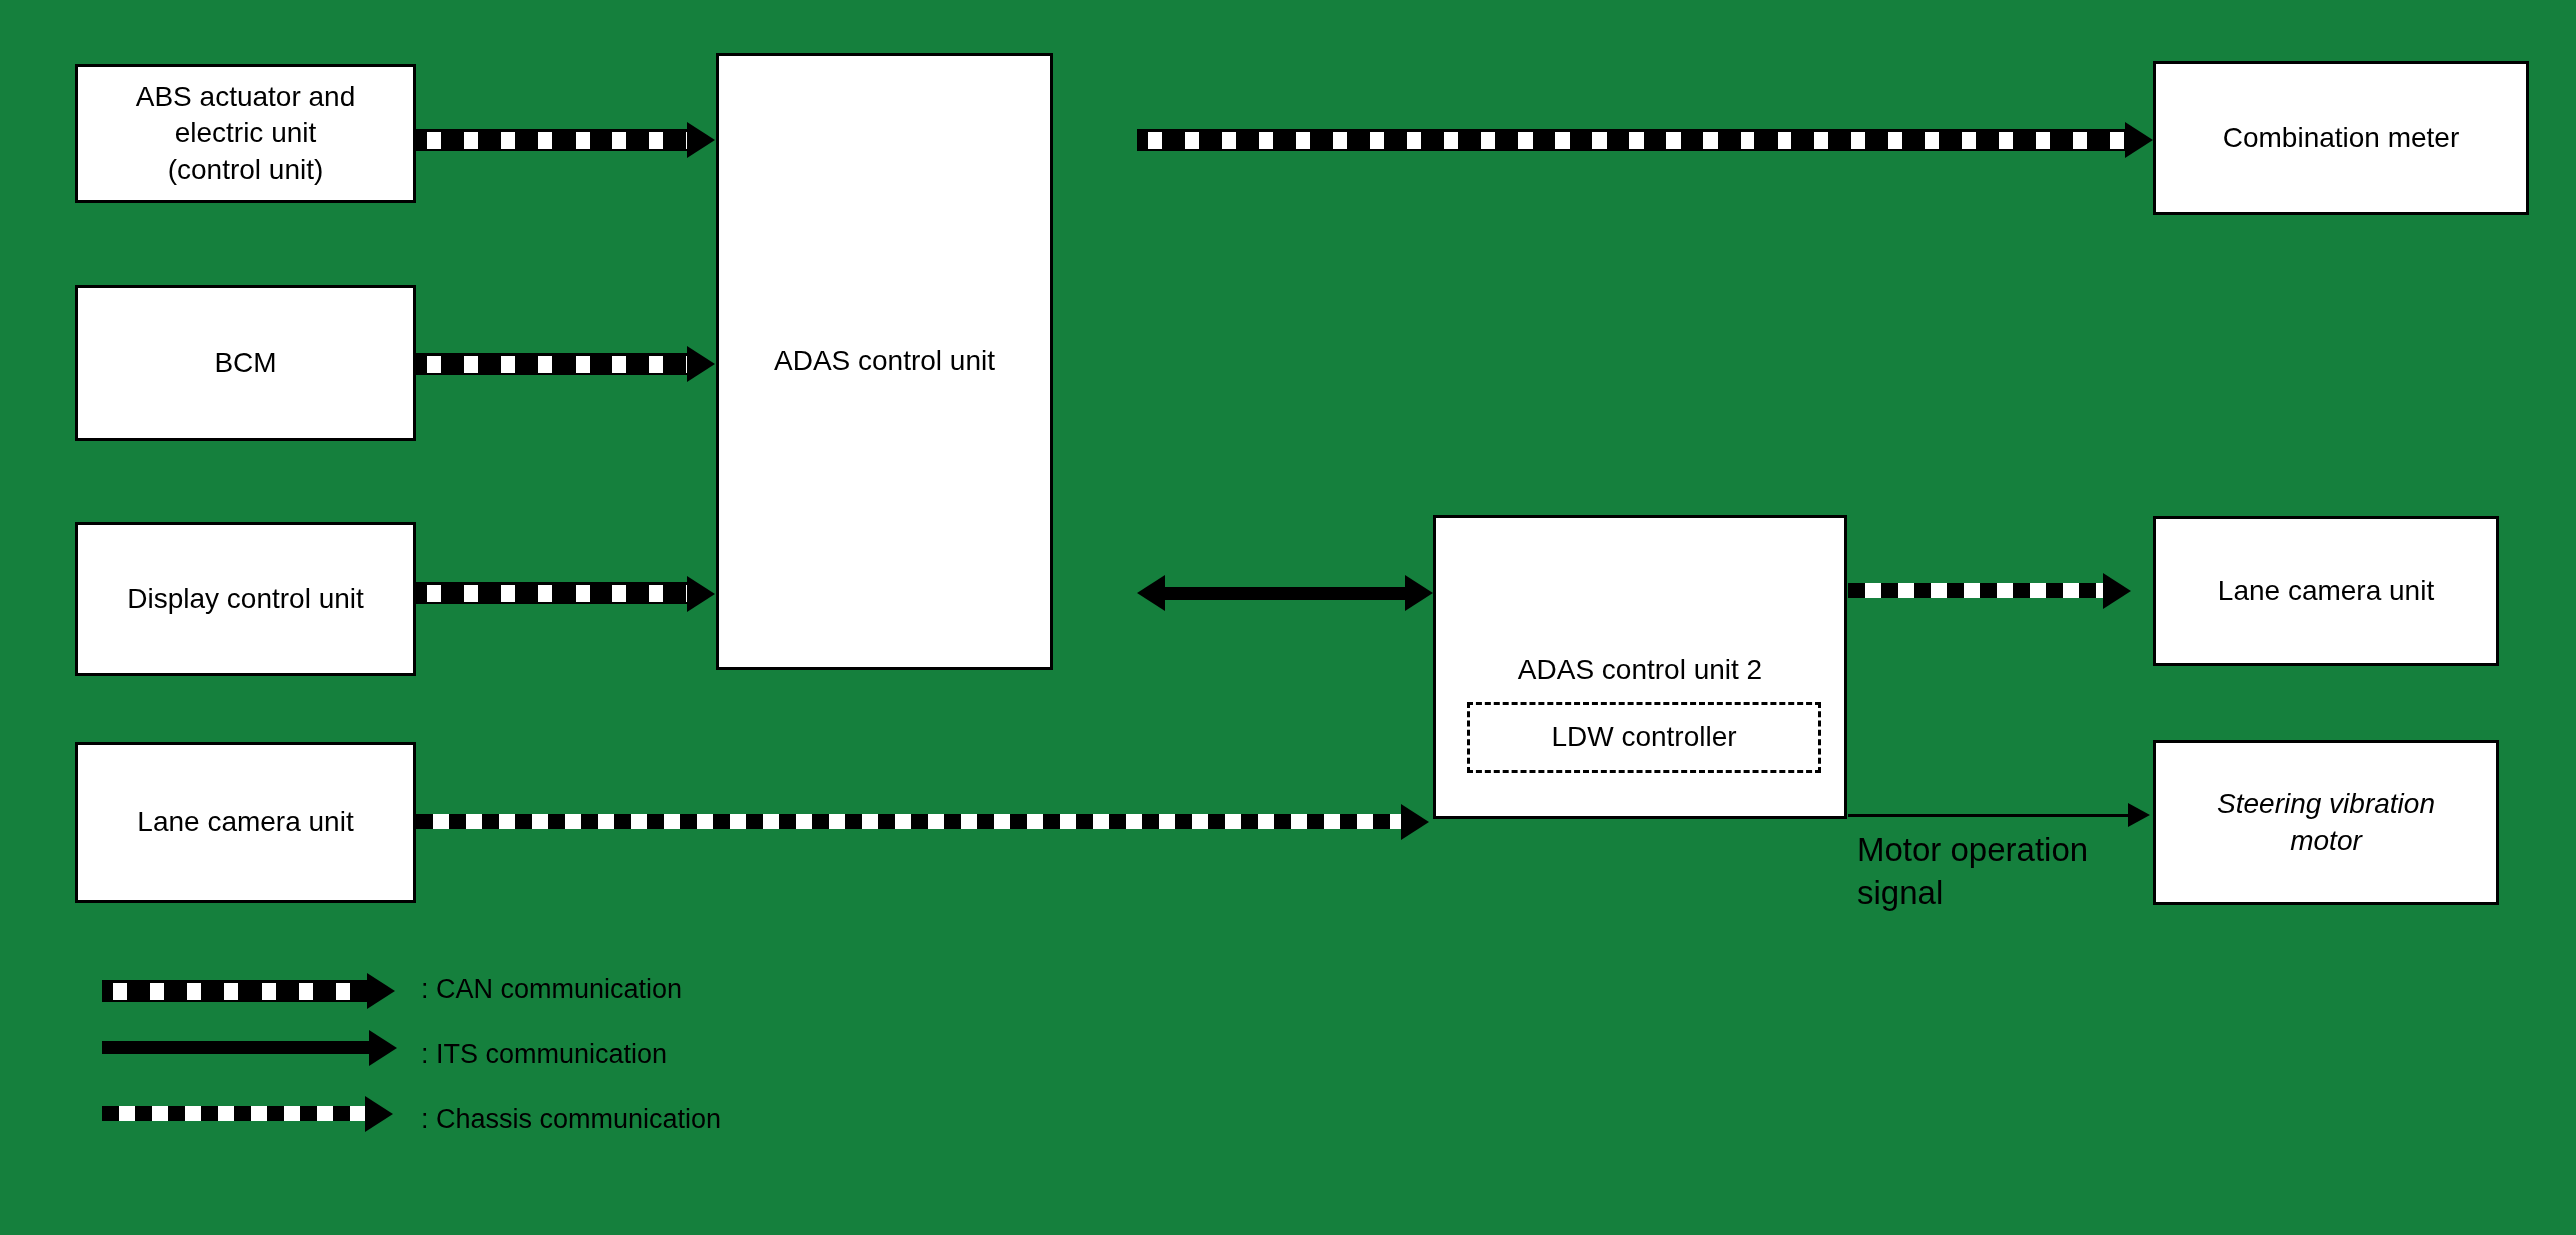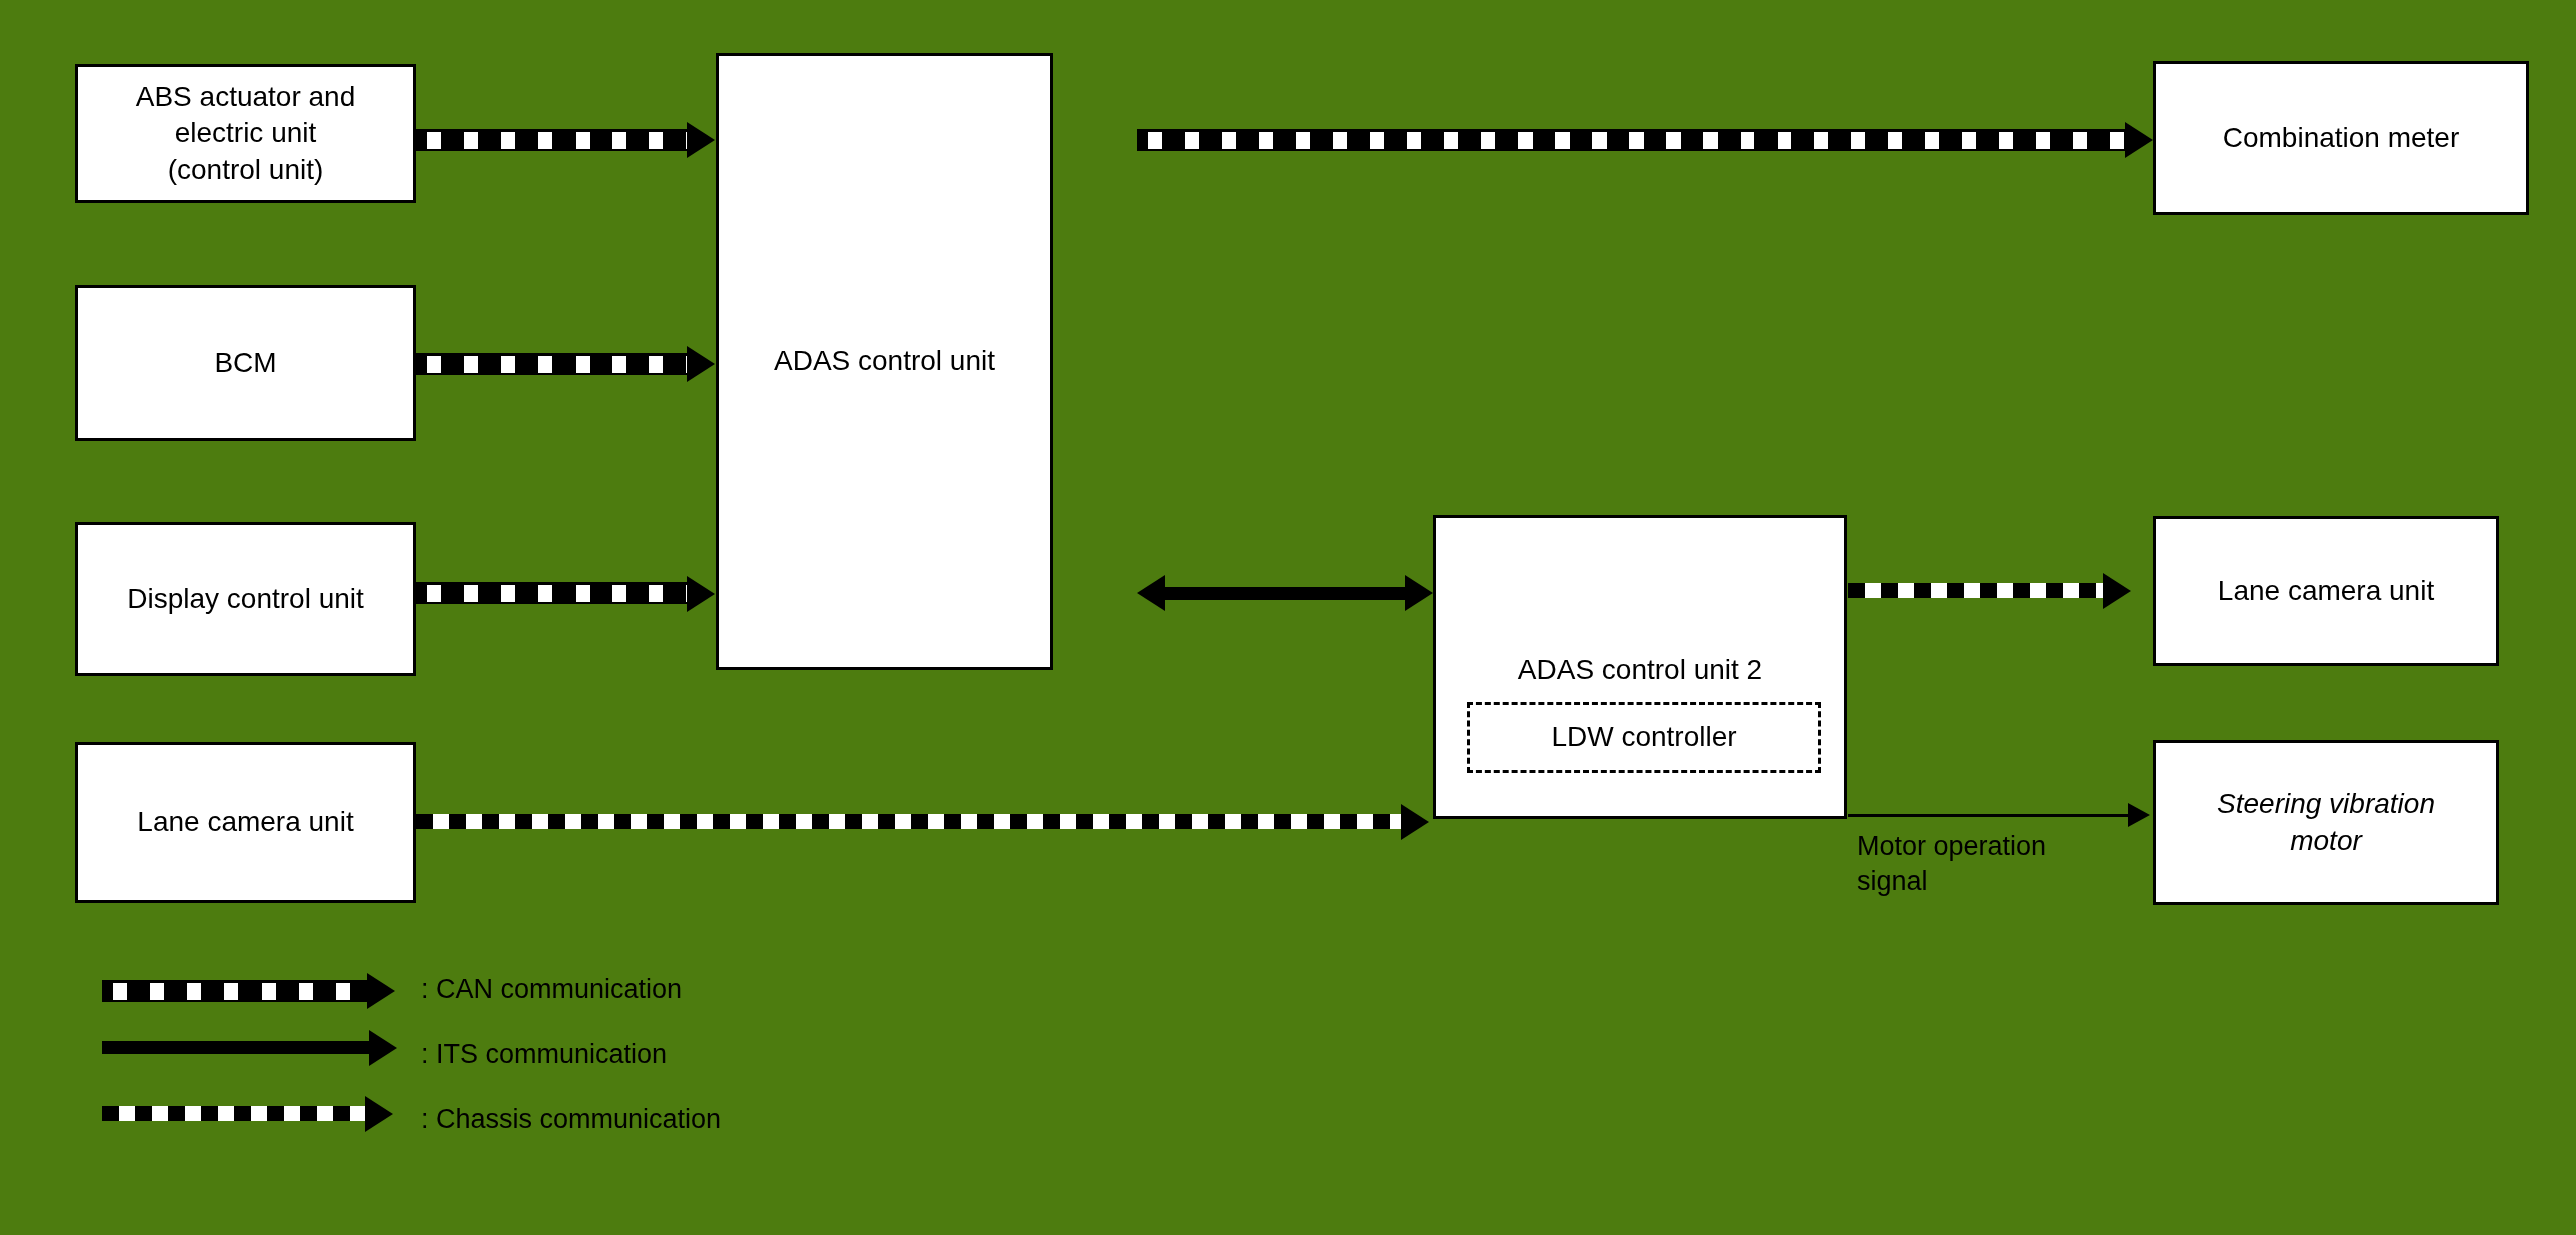--- a/index.html
+++ b/index.html
@@ -1,17 +1,17 @@
 <!DOCTYPE html>
 <html style="font-size:10.2px"><head>
 <meta charset="utf-8">
 <style>
   html,body{margin:0;padding:0;background:#ffffff;}
   body{font-family:"Liberation Sans",sans-serif;}
-  #stage{position:relative;width:2576px;height:1236px;background:#4d7c0f;overflow:hidden;}
+  #stage{position:relative;width:2576px;height:1236px;background:#15803d;overflow:hidden;}
 
   .node{
     position:absolute;
     border:3.2px solid #000;
     background:#fff;
     box-sizing:border-box;
     display:flex;align-items:center;justify-content:center;
     text-align:center;
     font-size:28px;
     line-height:1.30;
@@ -72,21 +72,21 @@
     position:absolute;width:0;height:0;
     border-top:18px solid transparent;
     border-bottom:18px solid transparent;
     border-right:28px solid #000;
   }
   .ah-right.small{
     border-top-width:12.8px;border-bottom-width:12.8px;border-left-width:22px;
   }
   .legend-text{position:absolute;font-size:27px;color:#000;white-space:nowrap;}
 
-  .free-text{position:absolute;font-size:27px;color:#000;line-height:1.30;white-space:pre-line;}
+  .free-text{position:absolute;font-size:33px;color:#000;line-height:1.30;white-space:pre-line;}
 </style>
 </head>
 <body>
 
 <div id="stage">
 
   <div class="node" style="left:75px;top:64px;width:341px;height:139px;">
     <span class="lbl" style="white-space:pre-line;">ABS actuator and
 electric unit
 (control unit)</span>

